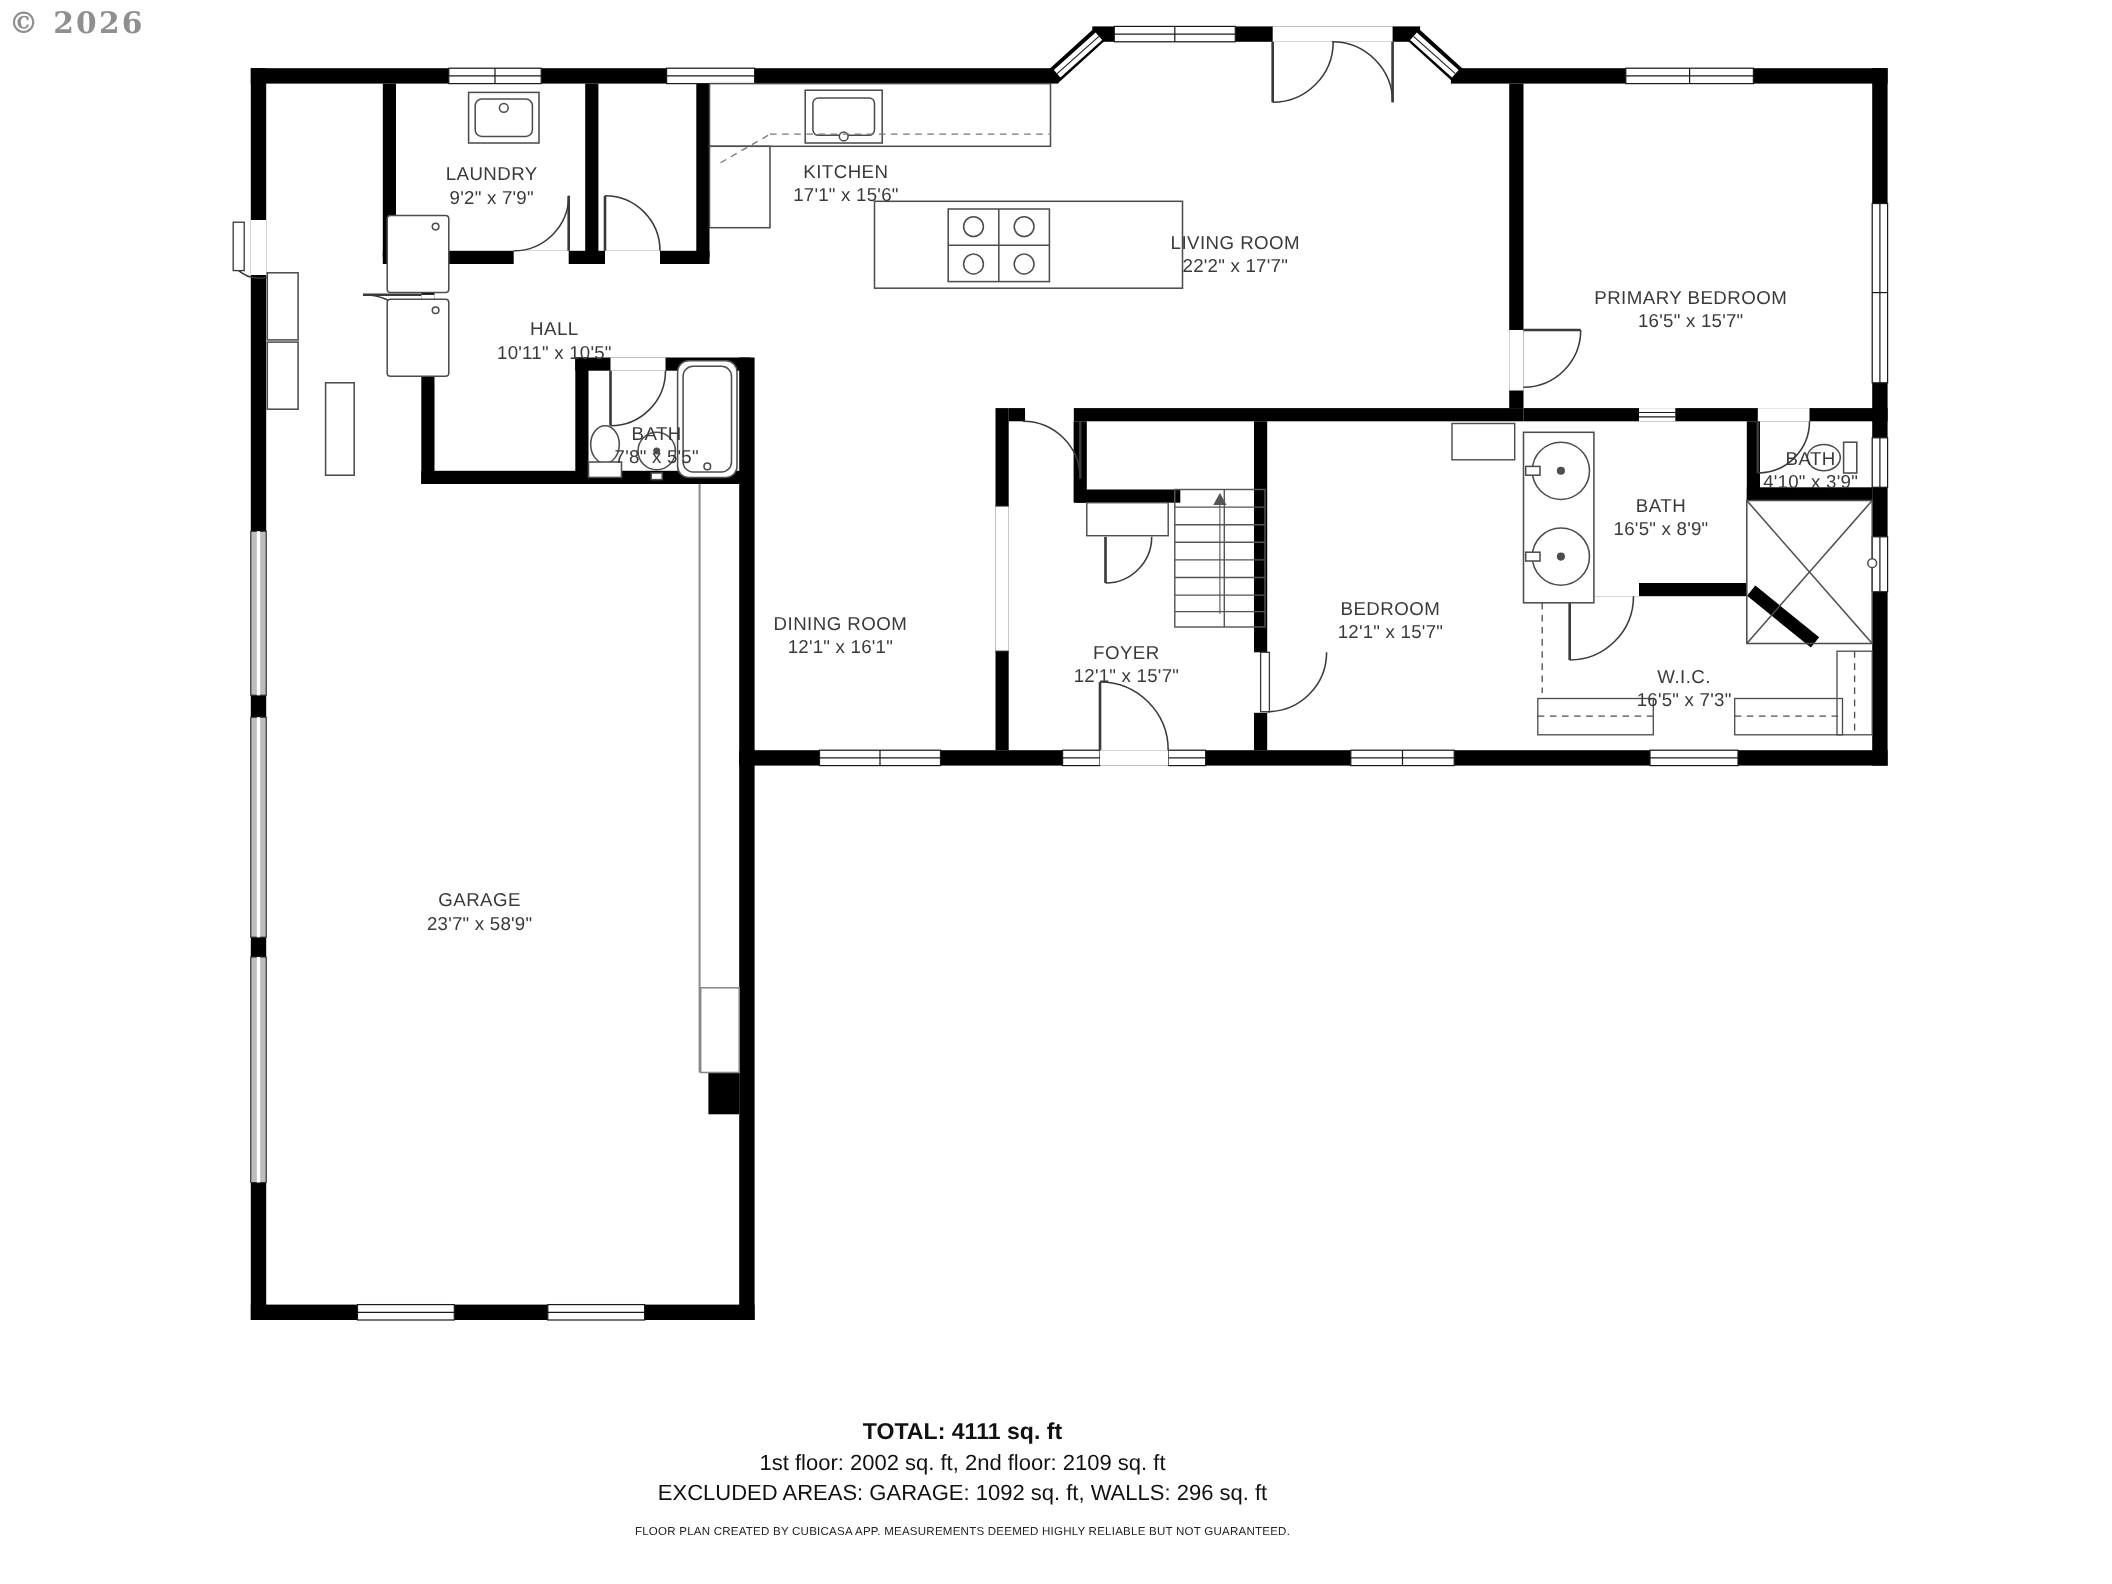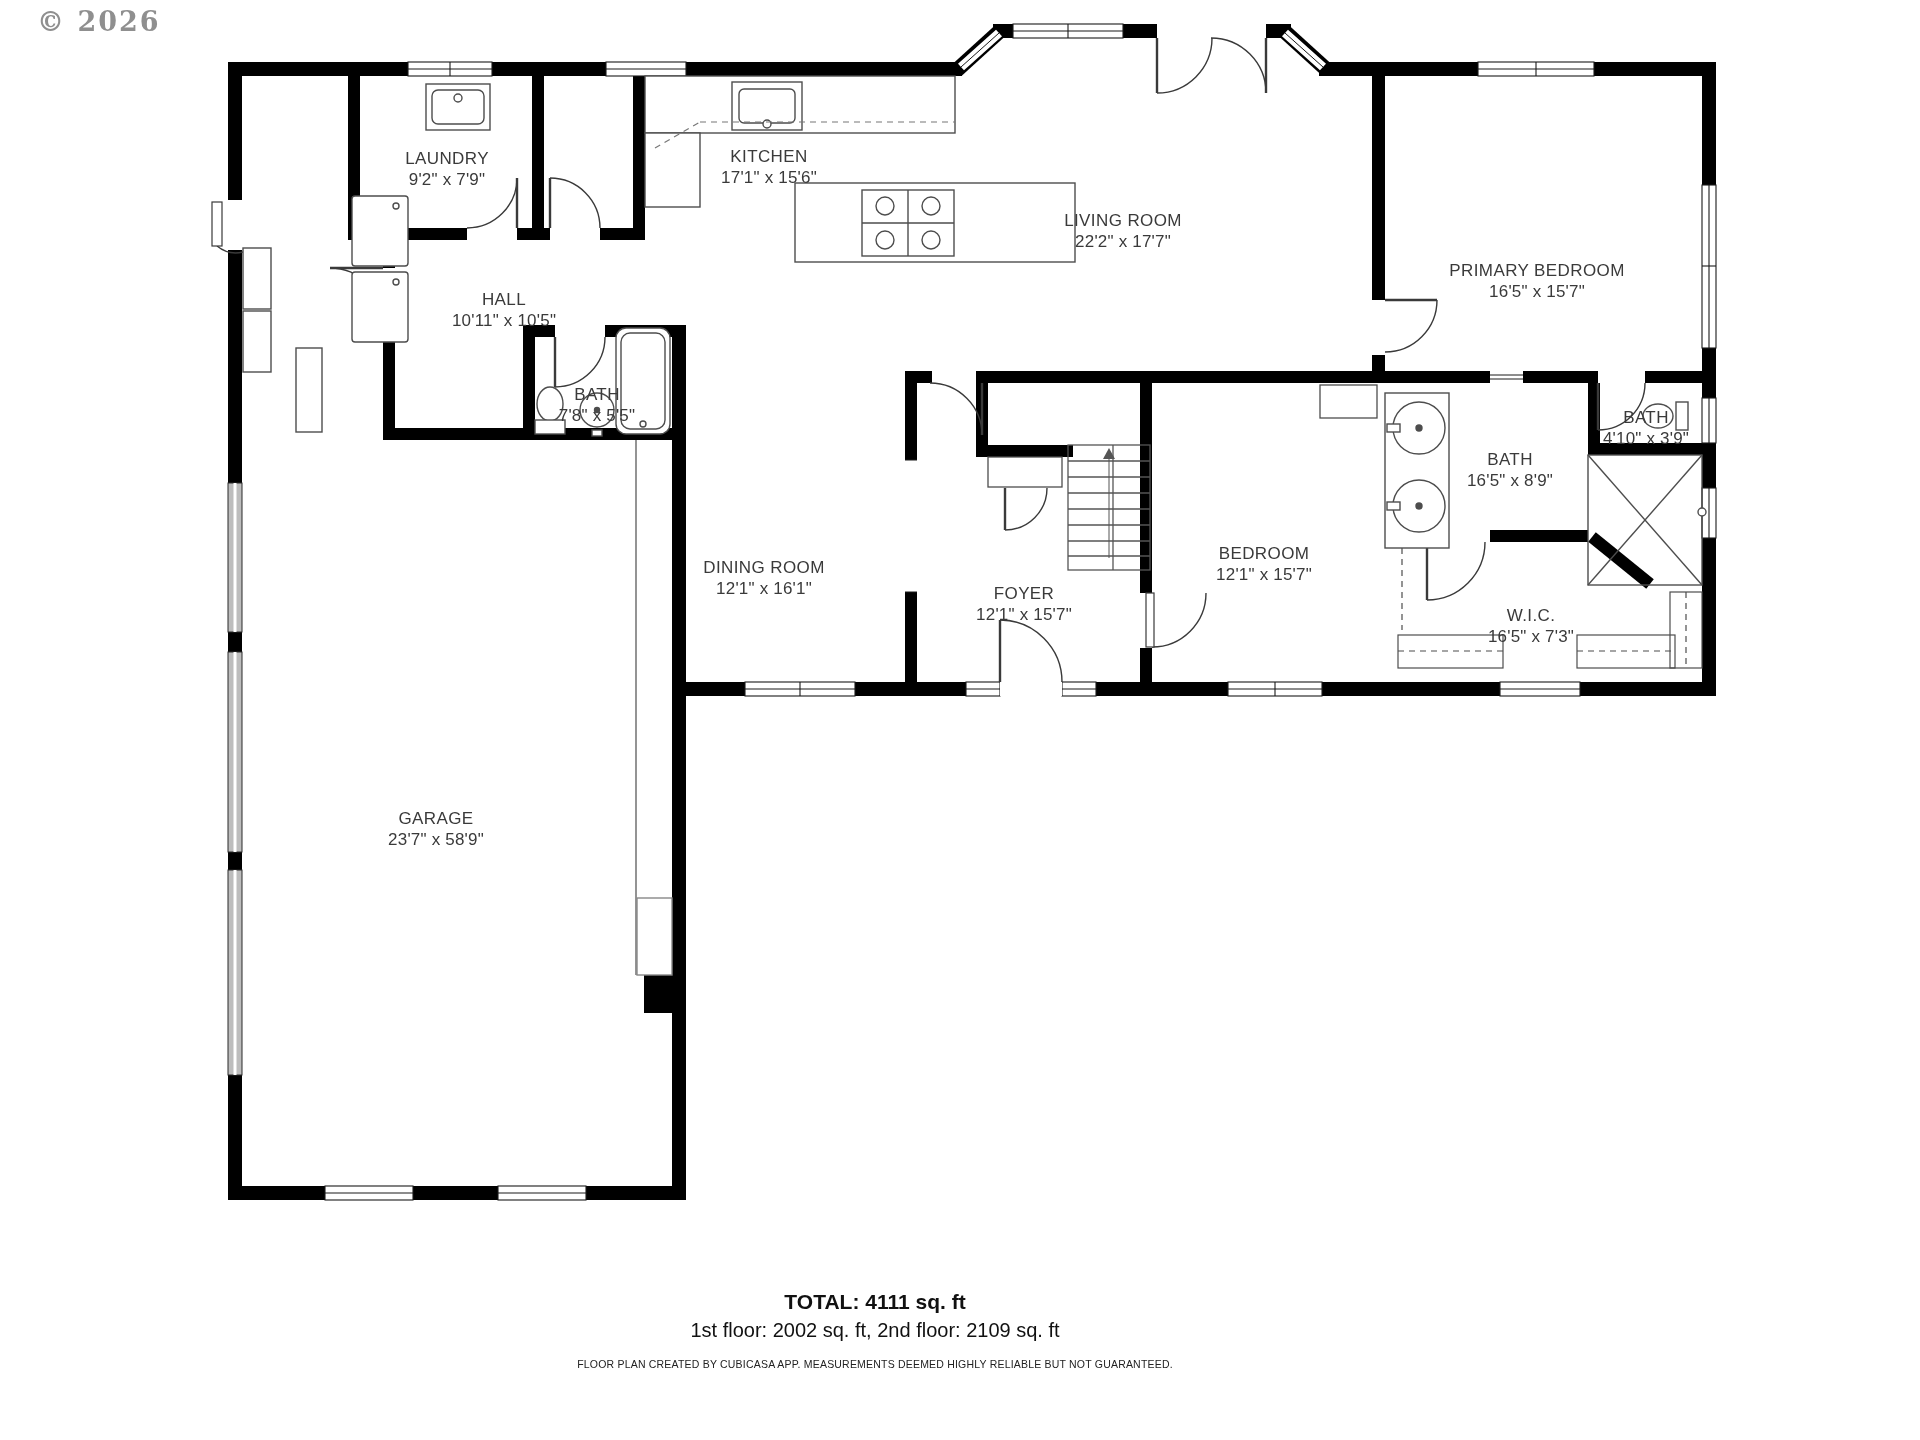--- a/index.html
+++ b/index.html
@@ -3,21 +3,21 @@
 <meta charset="utf-8">
 <style>
   html,body{margin:0;padding:0;background:#fff;}
   #page{position:relative;width:1920px;height:1440px;background:#fff;overflow:hidden;
         font-family:"Liberation Sans",sans-serif;}
   #plan-svg{position:absolute;left:0;top:0;}
   .room-label{position:absolute;transform:translate(-50%,-50%);text-align:center;
       color:#3a3a3a;font-size:17px;line-height:21px;letter-spacing:.4px;white-space:nowrap;margin-top:17px;}
   .room-label .dims{letter-spacing:.2px;}
   #copyright{position:absolute;left:8px;top:6px;font-family:"DejaVu Serif",serif;
-      font-size:27px;font-weight:bold;color:#8f8f8f;letter-spacing:2px;margin-left:29px;}
+      font-size:27px;font-weight:bold;color:#8f8f8f;letter-spacing:2px;}
   #summary{position:absolute;left:14px;top:1288px;width:1722px;text-align:center;color:#111;}
   #summary .total{font-size:21px;font-weight:bold;line-height:28px;}
   #summary .floors,#summary .excluded{font-size:20px;line-height:28px;}
   #summary .disclaimer{font-size:10.5px;margin-top:14px;color:#222;letter-spacing:.2px;}
 </style>
 </head>
 <body>
 
 <div id="page">
 
@@ -321,16 +321,17 @@
   <div class="room-label" style="left:436px;top:812px;">
     <div>GARAGE</div>
     <div class="dims">23'7" x 58'9"</div>
   </div>
 
   <div id="copyright">© 2026</div>
 
   <div id="summary">
     <div class="total">TOTAL: 4111 sq. ft</div>
     <div class="floors">1st floor: 2002 sq. ft, 2nd floor: 2109 sq. ft</div>
+    <div class="excluded">EXCLUDED AREAS: GARAGE: 1092 sq. ft, WALLS: 296 sq. ft</div>
     <div class="disclaimer">FLOOR PLAN CREATED BY CUBICASA APP. MEASUREMENTS DEEMED HIGHLY RELIABLE BUT NOT GUARANTEED.</div>
   </div>
 
 </div>
 
 </body></html>

